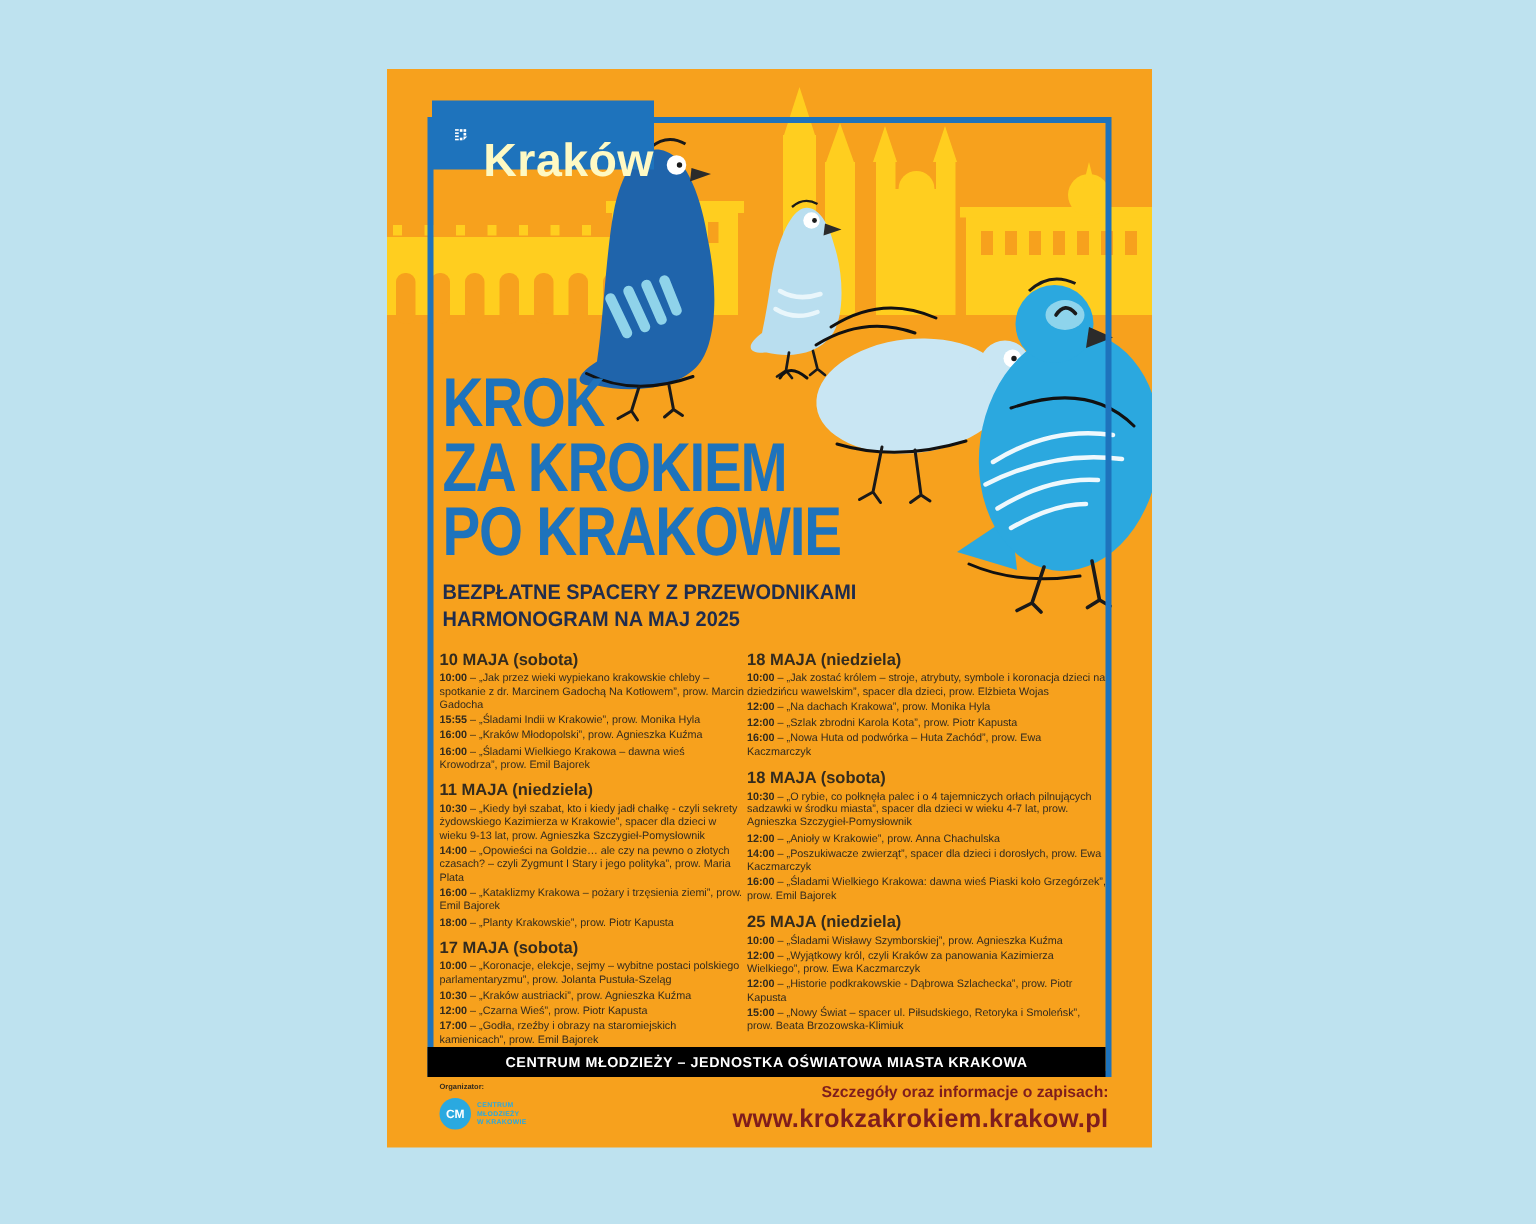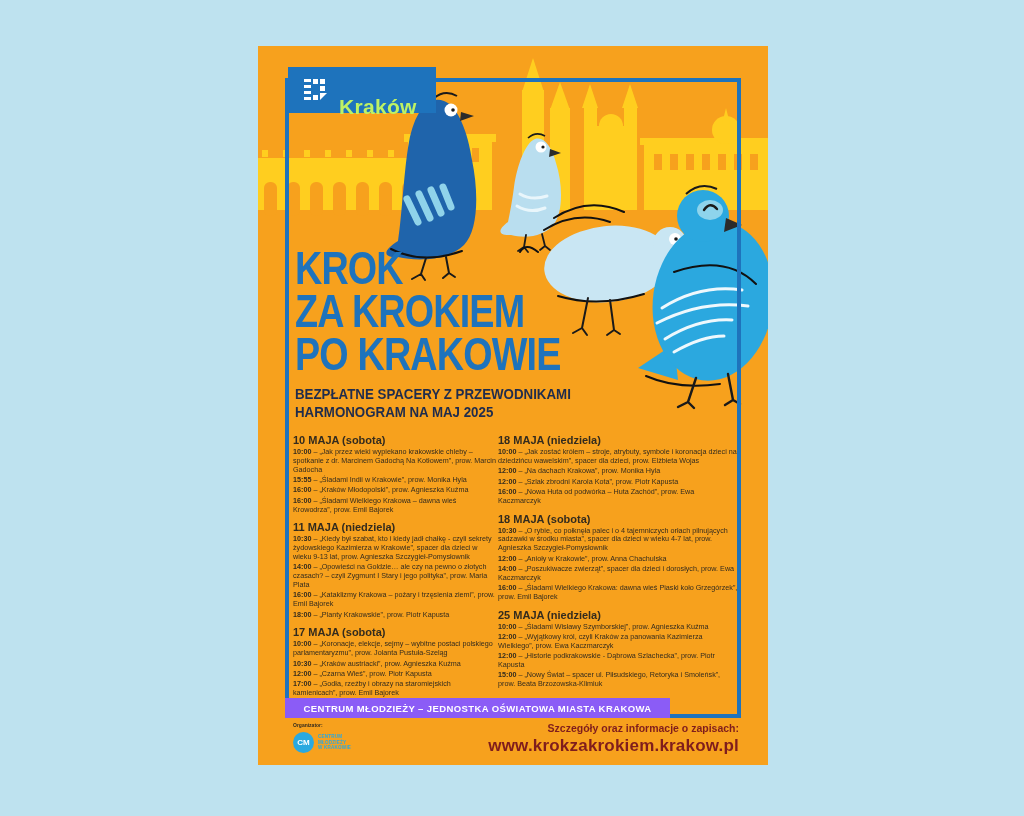--- a/index.html
+++ b/index.html
@@ -15,42 +15,42 @@
   .header-art{position:absolute;left:0;top:0;width:510px;height:400px;z-index:1;}
   .frame{
     position:absolute;left:27px;top:32px;width:456px;height:640px;
     border:4px solid #1e73bc;box-sizing:border-box;z-index:3;pointer-events:none;
   }
   .logo-box{
     position:absolute;left:30px;top:21px;width:148px;height:46px;
     background:#1e73bc;z-index:5;display:flex;align-items:center;gap:10px;
     padding-left:15px;box-sizing:border-box;
   }
-  .logo-text{color:#bef264;font-size:21px;font-weight:bold;letter-spacing:.3px;margin-top:33px;}
+  .logo-text{color:#fef9c3;font-size:31px;font-weight:bold;letter-spacing:.3px;margin-top:33px;}
   .title{
     position:absolute;left:37px;top:201px;z-index:4;
     color:#1e73bc;font-weight:bold;font-size:46px;line-height:43px;
     letter-spacing:-1px;transform:scaleX(.82);transform-origin:left top;
     white-space:nowrap;
   }
   .subtitles{
     position:absolute;left:37px;top:339px;z-index:4;
     color:#1f2c4d;font-weight:bold;font-size:14px;line-height:18px;
     transform:scaleX(.95);transform-origin:left top;white-space:nowrap;
   }
   .schedule-col{position:absolute;top:388px;z-index:4;color:#332b1e;}
   .col-0{left:35px;width:204px;}
   .col-1{left:240px;width:240px;}
   .sched-header{font-size:11px;font-weight:bold;margin:7px 0 2px 0;}
   .sched-section:first-child .sched-header{margin-top:0;}
   .sched-item{font-size:7.2px;line-height:8.8px;margin:0 0 1.6px 0;}
   .sched-item .time{font-weight:bold;}
   .banner{
-    position:absolute;left:27px;top:652px;width:385px;height:20px;z-index:6;
-    background:#8b5cf6;color:#ffffff;display:flex;align-items:center;justify-content:center;
+    position:absolute;left:27px;top:652px;width:452px;height:20px;z-index:6;
+    background:#000000;color:#ffffff;display:flex;align-items:center;justify-content:center;
     font-size:9.5px;font-weight:bold;letter-spacing:.4px;white-space:nowrap;
   }
   .organizer{position:absolute;left:35px;top:676px;z-index:4;}
   .organizer-label{font-size:5px;color:#332b1e;font-weight:bold;margin-bottom:4px;}
   .organizer-row{display:flex;align-items:center;gap:4px;}
   .cm-circle{
     width:21px;height:21px;border-radius:50%;background:#2aa9e0;
     color:#fff;font-size:8px;font-weight:bold;display:flex;align-items:center;justify-content:center;
   }
   .organizer-name{

